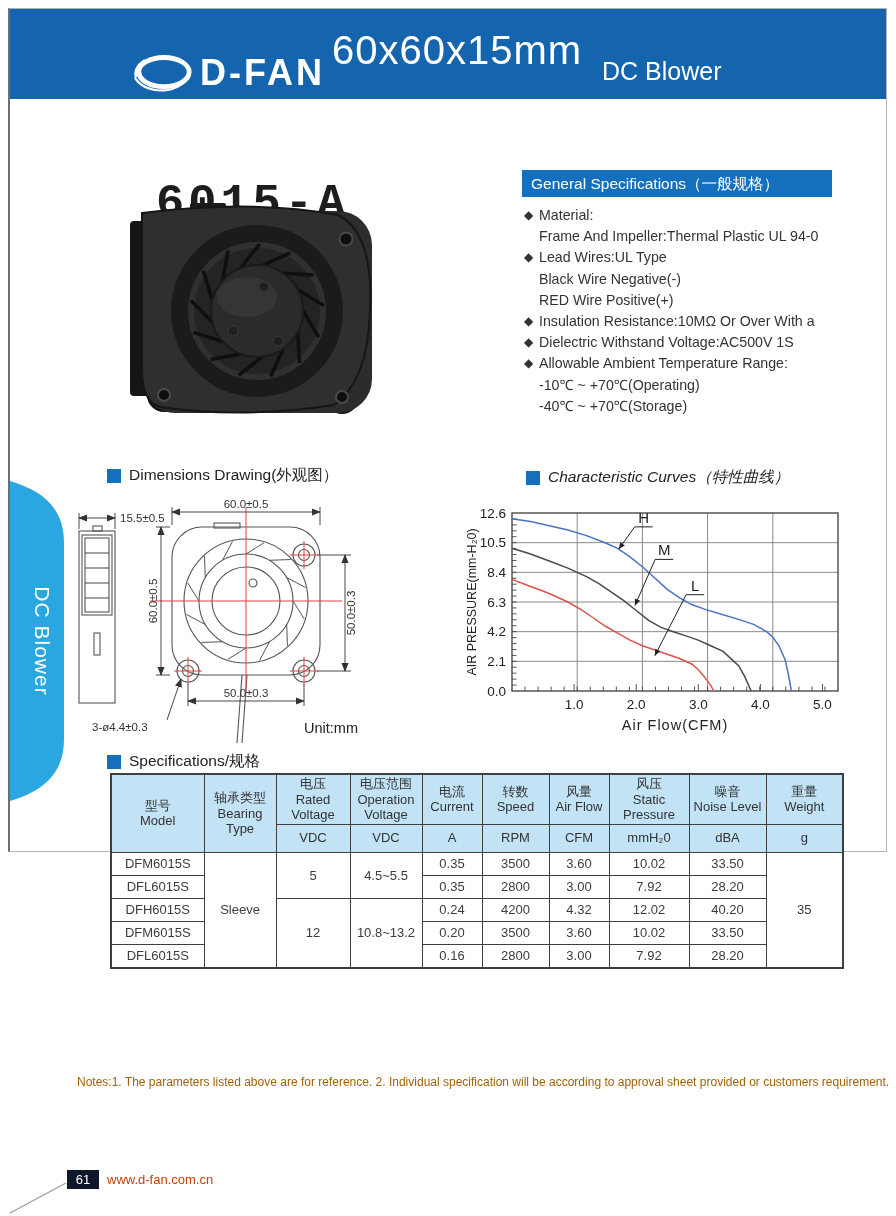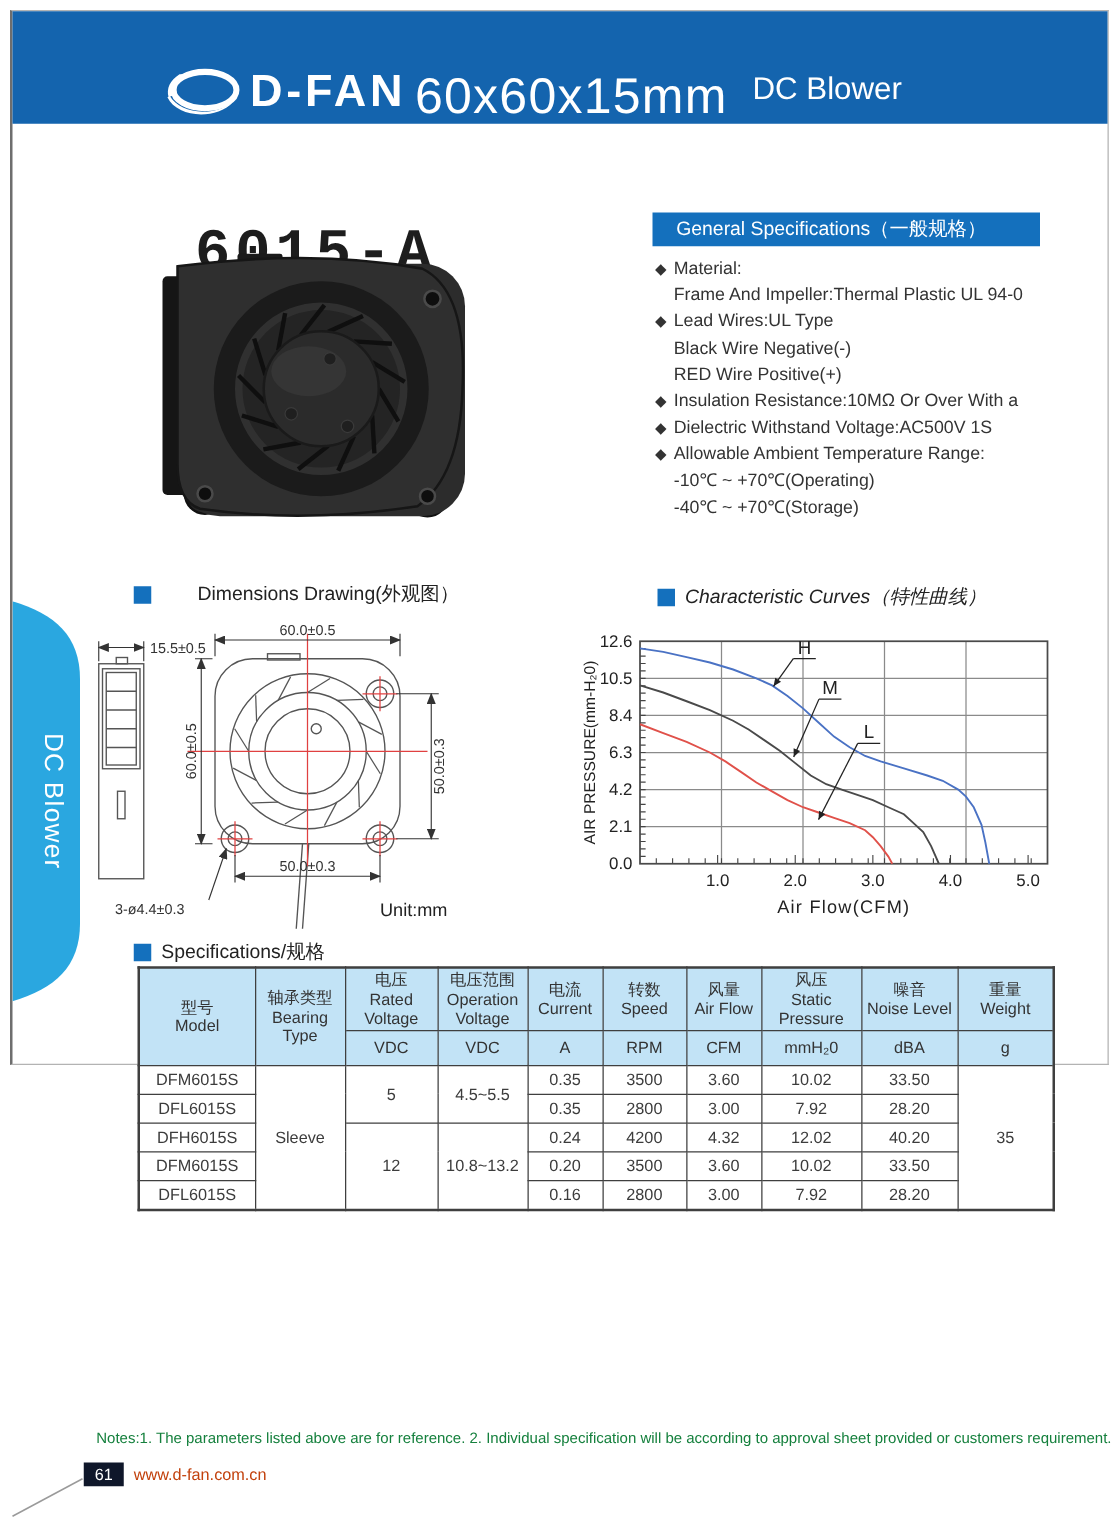--- a/index.html
+++ b/index.html
@@ -1,36 +1,36 @@
 <!DOCTYPE html>
 <html><head>
 <meta charset="utf-8">
 <style>
   html,body{margin:0;padding:0;background:#fff;}
   body{width:896px;height:1216px;position:relative;font-family:"Liberation Sans",sans-serif;-webkit-font-smoothing:antialiased;}
   .page{position:absolute;left:8px;top:8px;width:879px;height:844px;border:1px solid #b3b3b3;border-left:2px solid #6e6e6e;background:#fff;box-sizing:border-box;}
   .banner{position:absolute;left:0;top:0;width:100%;height:90px;background:#1464ae;}
   .logo-wrap{position:absolute;left:122px;top:42px;display:flex;align-items:center;}
   .brand{color:#fff;font-size:36px;font-weight:bold;letter-spacing:3px;margin-left:6px;}
-  .size-title{position:absolute;left:322px;top:46px;color:#fff;font-size:40px;letter-spacing:1px;}
+  .size-title{position:absolute;left:322px;top:19px;color:#fff;font-size:40px;letter-spacing:1px;}
   .ptype{position:absolute;left:592px;top:48px;color:#fff;font-size:25px;}
   .side-tab{position:absolute;left:0px;top:472px;width:58px;height:320px;}
   .side-tab-label{position:absolute;left:-118px;top:148px;width:300px;text-align:center;color:#fff;font-size:21px;transform:rotate(90deg);letter-spacing:1px;}
   .model-title{position:absolute;left:146px;top:132px;font-family:Liberation Mono, monospace;font-size:47px;font-weight:bold;letter-spacing:4px;color:#1d1d1d;margin-top:36px;}
-  .sec-bar{position:absolute;left:512px;top:161px;width:310px;height:27px;background:#1470bd;color:#fff;font-size:15.5px;line-height:27px;padding-left:19px;box-sizing:border-box;}
+  .sec-bar{position:absolute;left:512px;top:161px;width:310px;height:27px;background:#1470bd;color:#fff;font-size:15.5px;line-height:27px;padding-left:9px;box-sizing:border-box;}
   .specs-list{position:absolute;left:514px;top:196px;width:330px;font-size:14.2px;color:#333;}
   .spec-line{display:flex;line-height:21.2px;}
   .spec-marker{width:15px;flex:0 0 15px;font-size:12px;}
   .sec-title{position:absolute;font-size:15.5px;color:#222;display:flex;align-items:center;}
   .sec-sq{width:14px;height:14px;background:#1470bd;margin-right:8px;flex:0 0 14px;}
   .spec-table{position:absolute;left:100px;top:764px;border-collapse:collapse;table-layout:fixed;border:2px solid #3f3f3f;}
   .spec-table th,.spec-table td{border:1px solid #3f3f3f;text-align:center;vertical-align:middle;padding:0;font-weight:normal;}
   .spec-table th{background:#c2e3f6;color:#333;font-size:13px;line-height:1.18;}
   .spec-table td{color:#3c3c3c;font-size:13px;height:22px;}
-  .notes{position:absolute;left:67px;top:1134px;font-size:12px;color:#15803d;white-space:nowrap;}
+  .notes{position:absolute;left:67px;top:1066px;font-size:12px;color:#a16207;white-space:nowrap;}
   .page-badge{position:absolute;left:57px;top:1161px;width:32px;height:19px;background:#0f172a;color:#fff;font-size:13px;text-align:center;line-height:19px;}
   .website{position:absolute;left:97px;top:1163px;font-size:13px;color:#c2410c;}
   .corner-line{position:absolute;left:-8px;top:1142px;}
   svg text{font-family:"Liberation Sans",sans-serif;}
 </style>
 </head>
 <body>
 
 <div class="page">
 
@@ -128,21 +128,21 @@
       <div class="spec-line">
         <span class="spec-marker"></span>
         <span>-10℃ ~ +70℃(Operating)</span>
       </div>
       <div class="spec-line">
         <span class="spec-marker"></span>
         <span>-40℃ ~ +70℃(Storage)</span>
       </div>
     </div>
 
-  <div class="sec-title" style="left:97px;top:456px;gap:29px;">
+  <div class="sec-title" style="left:97px;top:456px;">
     <span class="sec-sq"></span>
     <span>Dimensions Drawing(外观图）</span>
   </div>
 
   <svg style="position:absolute;left:54px;top:484px" width="420" height="260" viewBox="0 0 420 260">
     <defs>
       <marker id="arrE" markerWidth="10" markerHeight="8" refX="9" refY="4" orient="auto">
         <path d="M0,0 L10,4 L0,8 Z" fill="#333"></path>
       </marker>
       <marker id="arrS" markerWidth="10" markerHeight="8" refX="1" refY="4" orient="auto">

